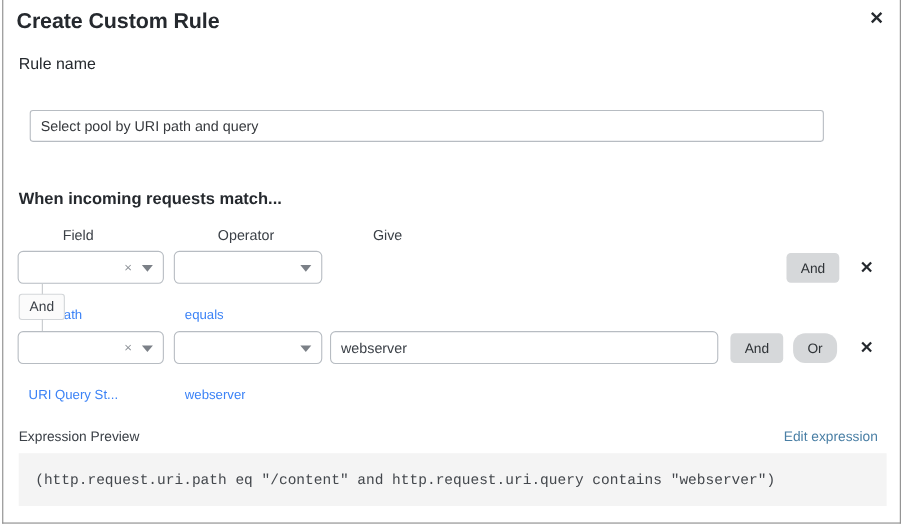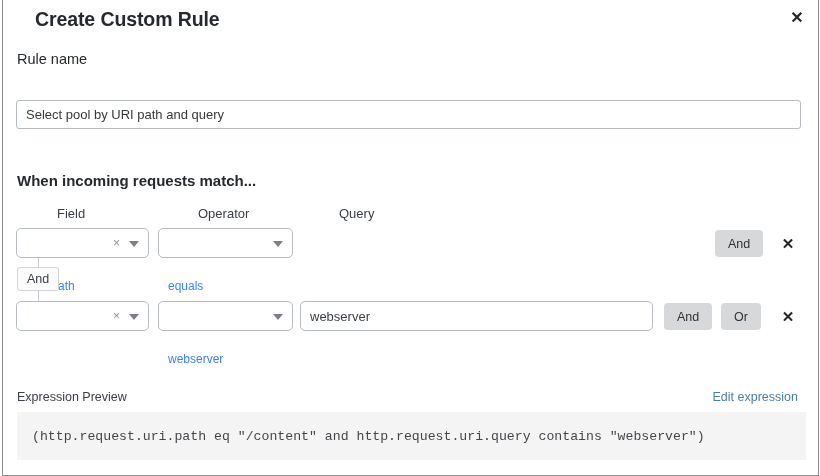--- a/index.html
+++ b/index.html
@@ -22,21 +22,20 @@
   }
 
   
   .dialog-title {
     position: absolute;
     left: 12px; top: 8px;
     font-size: 19.5px;
     font-weight: bold;
     color: #25292e;
     letter-spacing: -0.1px;
-    margin-left: 20px;
   }
   .close-btn {
     position: absolute;
     right: 9px; top: 6px;
     width: 24px; height: 24px;
     display: flex; align-items: center; justify-content: center;
     cursor: pointer;
     color: #25292e;
     font-size: 16px;
     font-weight: bold;
@@ -53,22 +52,22 @@
     color: #25292e;
   }
   .rule-name-help {
     position: absolute;
     left: 14px; top: 74px;
     font-size: 12.5px;
     color: #7b8087;
   }
   .rule-name-input {
     position: absolute;
-    left: 13px; top: 100px;
-    width: 785px; height: 29px;
+    left: 24px; top: 100px;
+    width: 722px; height: 29px;
     border: 1px solid #b7bcc2;
     border-radius: 3px;
     background: #fff;
     font-family: "Liberation Sans", sans-serif;
     font-size: 13px;
     color: #36393d;
     padding: 0 9px;
     outline: none;
   }
 
@@ -158,21 +157,21 @@
     border-radius: 4px;
     background: #d6d8da;
     color: #2f3337;
     font-family: "Liberation Sans", sans-serif;
     font-size: 12.5px;
     cursor: pointer;
     padding: 0 13px;
   }
   .logic-btn.and1 { left: 712px; }
   .logic-btn.and2 { left: 661px; }
-  .logic-btn.or2  { left: 718px; }
+  .logic-btn.or2  { left: 718px; border-radius: 11px; }
 
   .remove-btn {
     position: absolute;
     top: 2px;
     width: 24px; height: 26px;
     background: none; border: none;
     color: #24282d;
     font-size: 15px;
     font-weight: bold;
     cursor: pointer;
@@ -246,21 +245,21 @@
   <div class="dialog-title">Create Custom Rule</div>
   <button class="close-btn">✕</button>
 
   <div class="rule-name-label">Rule name</div>
   <input class="rule-name-input" type="text" value="Select pool by URI path and query" style="">
 
   <div class="section-heading">When incoming requests match...</div>
 
   <div class="col-label field">Field</div>
   <div class="col-label operator">Operator</div>
-  <div class="col-label value">Query</div>
+  <div class="col-label value">Give</div>
 
   <div class="cond-row r1">
     <div class="sel field-sel">
       <span class="sel-text">URI Path</span>
       <span class="clear-x">×</span>
       <span class="caret"></span>
     </div>
     <div class="sel op-sel">
       <span class="sel-text">equals</span>
       <span class="caret"></span>
@@ -268,20 +267,21 @@
     <button class="logic-btn and1">And</button>
     <button class="remove-btn x1">✕</button>
   </div>
 
   <div class="connector-line top"></div>
   <button class="connector-badge">And</button>
   <div class="connector-line bottom"></div>
 
   <div class="cond-row r2">
     <div class="sel field-sel">
+      <span class="sel-text">URI Query St...</span>
       <span class="clear-x">×</span>
       <span class="caret"></span>
     </div>
     <div class="sel op-sel">
       <span class="sel-text">webserver</span>
       <span class="caret"></span>
     </div>
     <input class="val-input v2" type="text" value="webserver" style="">
     <button class="logic-btn and2">And</button>
     <button class="logic-btn or2">Or</button>

